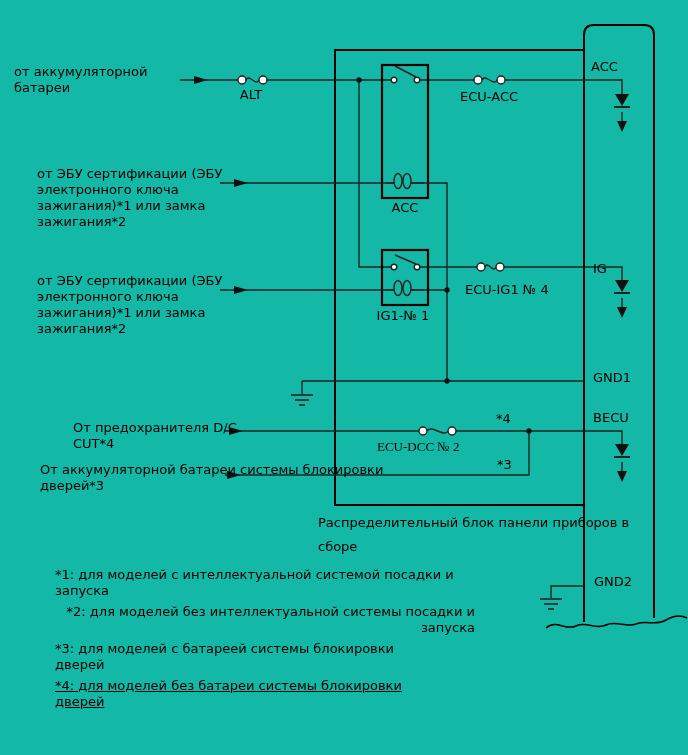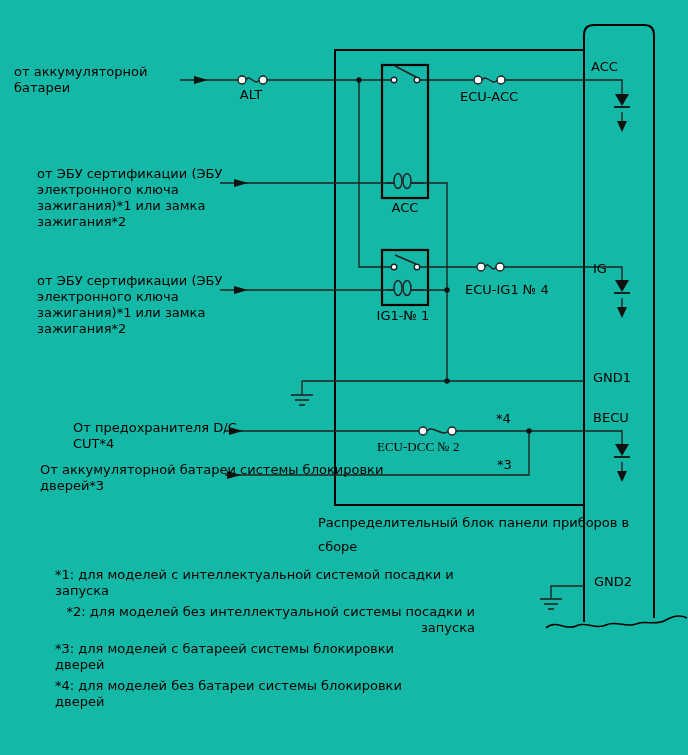--- a/index.html
+++ b/index.html
@@ -201,16 +201,16 @@
 
   <div class="lbl lh17" style="left:318px;top:511px;">Распределительный блок панели приборов в
 сборе</div>
 
   <div class="lbl" style="left:55px;top:567px;width:420px;">*1: для моделей с интеллектуальной системой посадки и
 запуска</div>
   <div class="lbl" style="left:55px;top:604px;width:420px;text-align:right;">*2: для моделей без интеллектуальной системы посадки и
 запуска</div>
   <div class="lbl" style="left:55px;top:641px;width:420px;">*3: для моделей с батареей системы блокировки
 дверей</div>
-  <div class="lbl" style="left:55px;top:678px;width:420px;">*4: для моделей без батареи системы блокировки
+  <div class="lbl" style="left:55px;top:678px;width:420px;text-decoration:underline;">*4: для моделей без батареи системы блокировки
 дверей</div>
 
 </div>
 
 </body></html>

